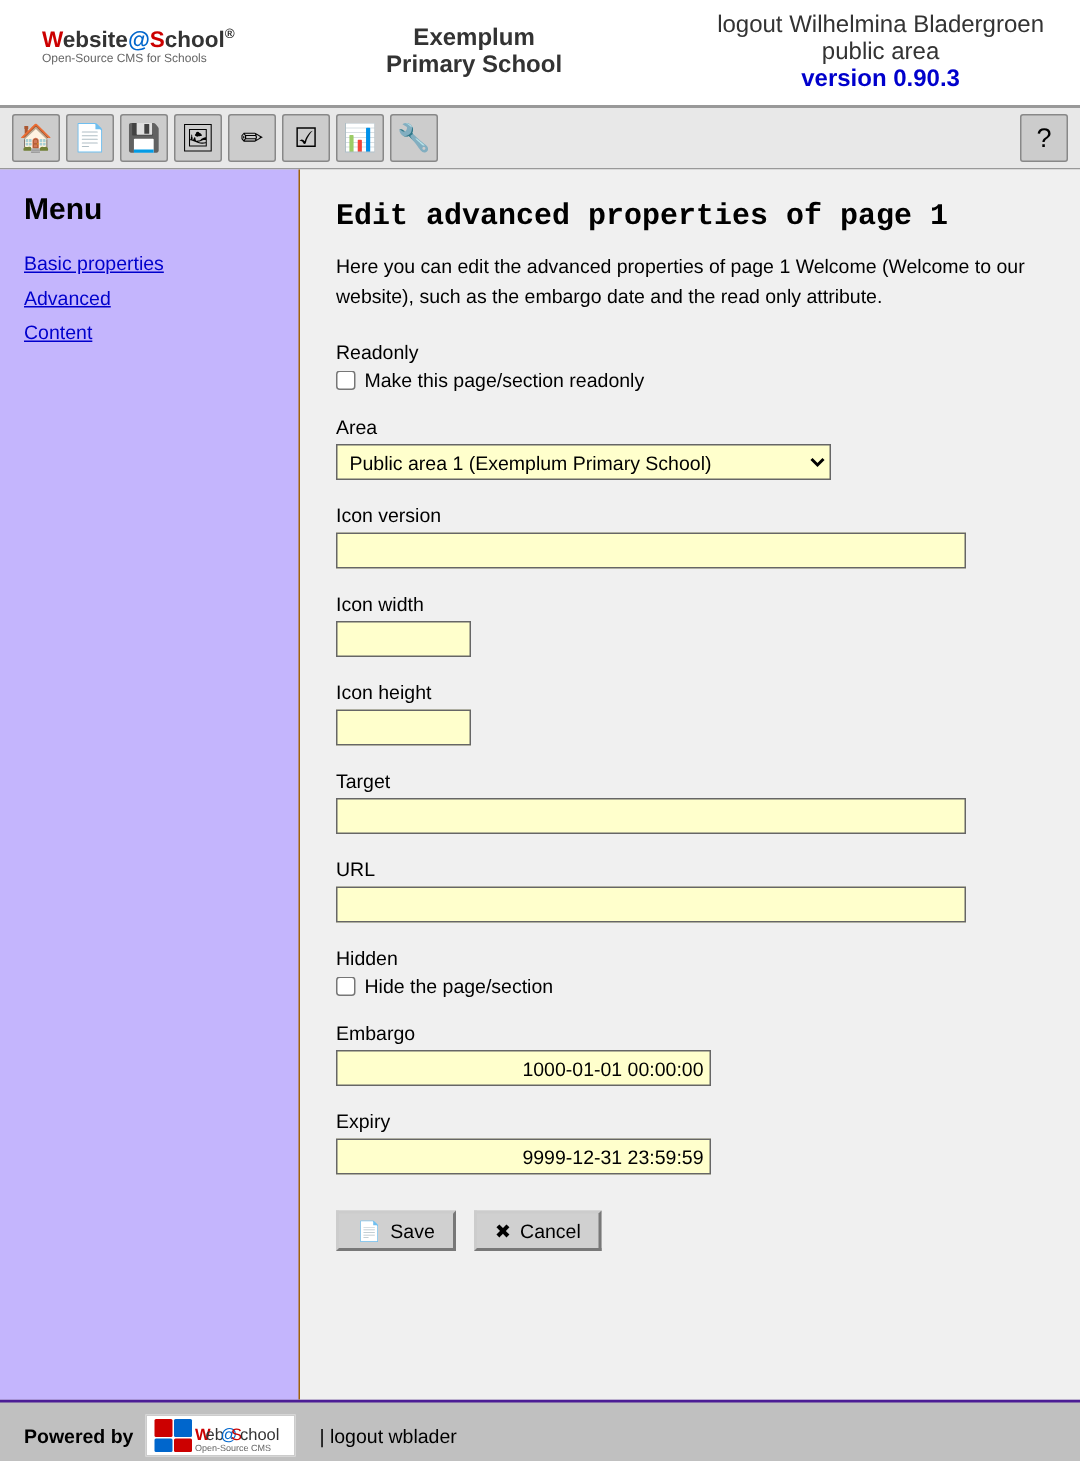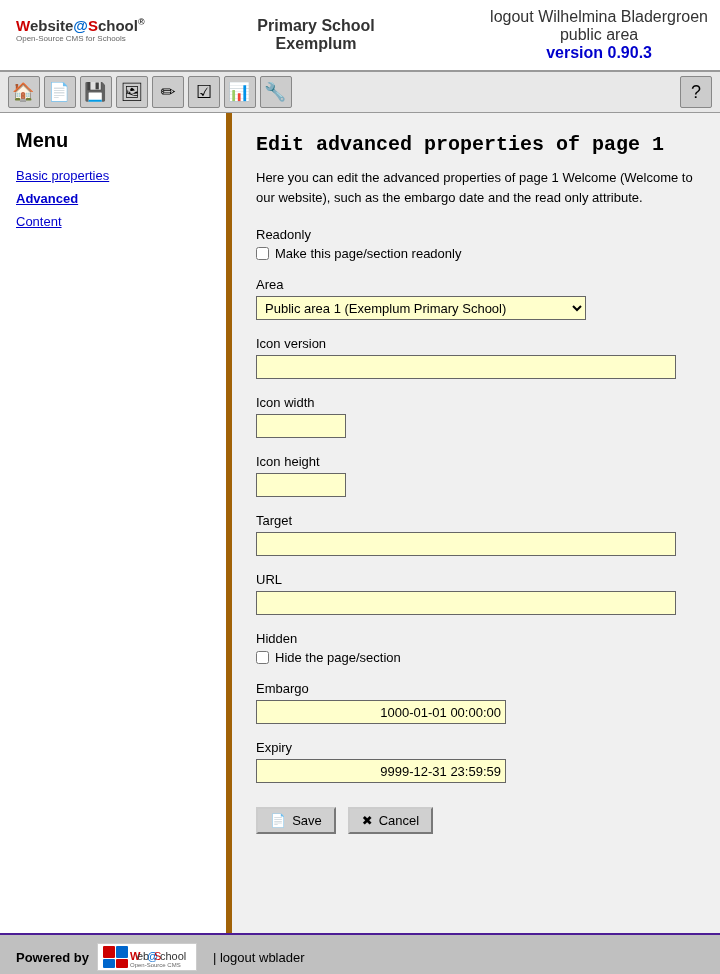--- a/index.html
+++ b/index.html
@@ -5,21 +5,21 @@
     * { box-sizing: border-box; margin: 0; padding: 0; }
     body { font-family: Arial, sans-serif; font-size: 13px; background: #d0d0d0; width: 720px; min-height: 974px; }
 
     
     .header {
       background: #ffffff;
       border-bottom: 2px solid #999;
       display: flex;
       align-items: center;
       justify-content: space-between;
-      padding: 8px 12px;
+      padding: 8px 24px;
     }
     .school-name {
       text-align: center;
       font-size: 16px;
       font-weight: bold;
       color: #333;
       flex: 1;
     }
     .user-info {
       text-align: center;
@@ -68,41 +68,41 @@
 
     
     .main-layout {
       display: flex;
       min-height: 820px;
       background: #d0d0d0;
     }
 
     
     .sidebar {
-      width: 232px;
-      background: #ffffff;
+      width: 200px;
+      background: #c4b5fd;
       padding: 16px;
-      border-right: 6px solid #a16207;
+      border-right: 1px solid #a16207;
     }
     .sidebar-title {
       font-size: 20px;
       font-weight: bold;
       color: #000;
       margin-bottom: 16px;
     }
     .sidebar-link {
       display: block;
       color: #0000cc;
       text-decoration: underline;
       margin-bottom: 8px;
       cursor: pointer;
       font-size: 13px;
     }
     .sidebar-link.active {
-      font-weight: bold;
+      font-weight: normal;
       color: #0000cc;
     }
 
     
     .content {
       flex: 1;
       background: #f0f0f0;
       padding: 20px 24px;
     }
     .page-title {
@@ -251,22 +251,22 @@
       </svg>
       <div style="line-height:1.1;">
         <div style="font-size:15px; font-weight:bold; color:#333;">
           <span style="color:#cc0000;">W</span>ebsite<span style="color:#0066cc; font-weight:bold;">@</span><span style="color:#cc0000;">S</span>chool<sup style="font-size:9px;">®</sup>
         </div>
         <div style="font-size:8px; color:#666;">Open-Source CMS for Schools</div>
       </div>
     </div>
   </div>
   <div class="school-name">
+    <div>Exemplum</div>
     <div>Primary School</div>
-    <div>Exemplum</div>
   </div>
   <div class="user-info">
     <div>logout Wilhelmina Bladergroen</div>
     <div>public area</div>
     <div class="version">version 0.90.3</div>
   </div>
 </div>
 
 <div class="toolbar">
   <div class="toolbar-icon" title="Home">🏠</div>

